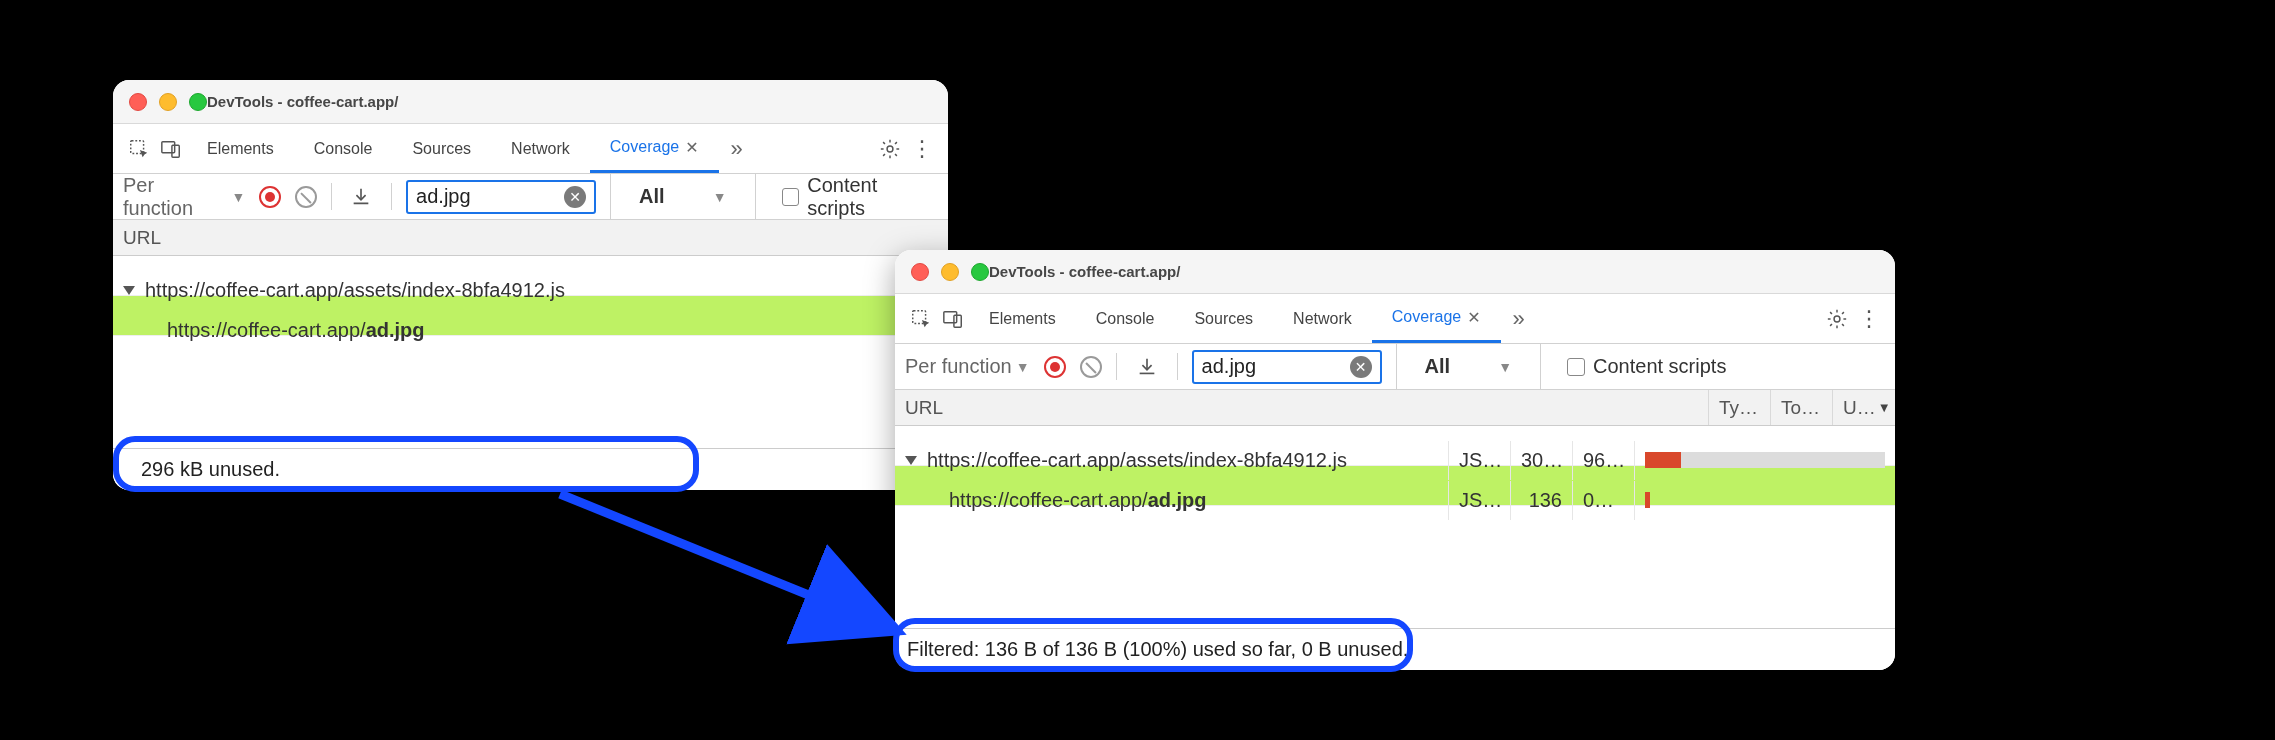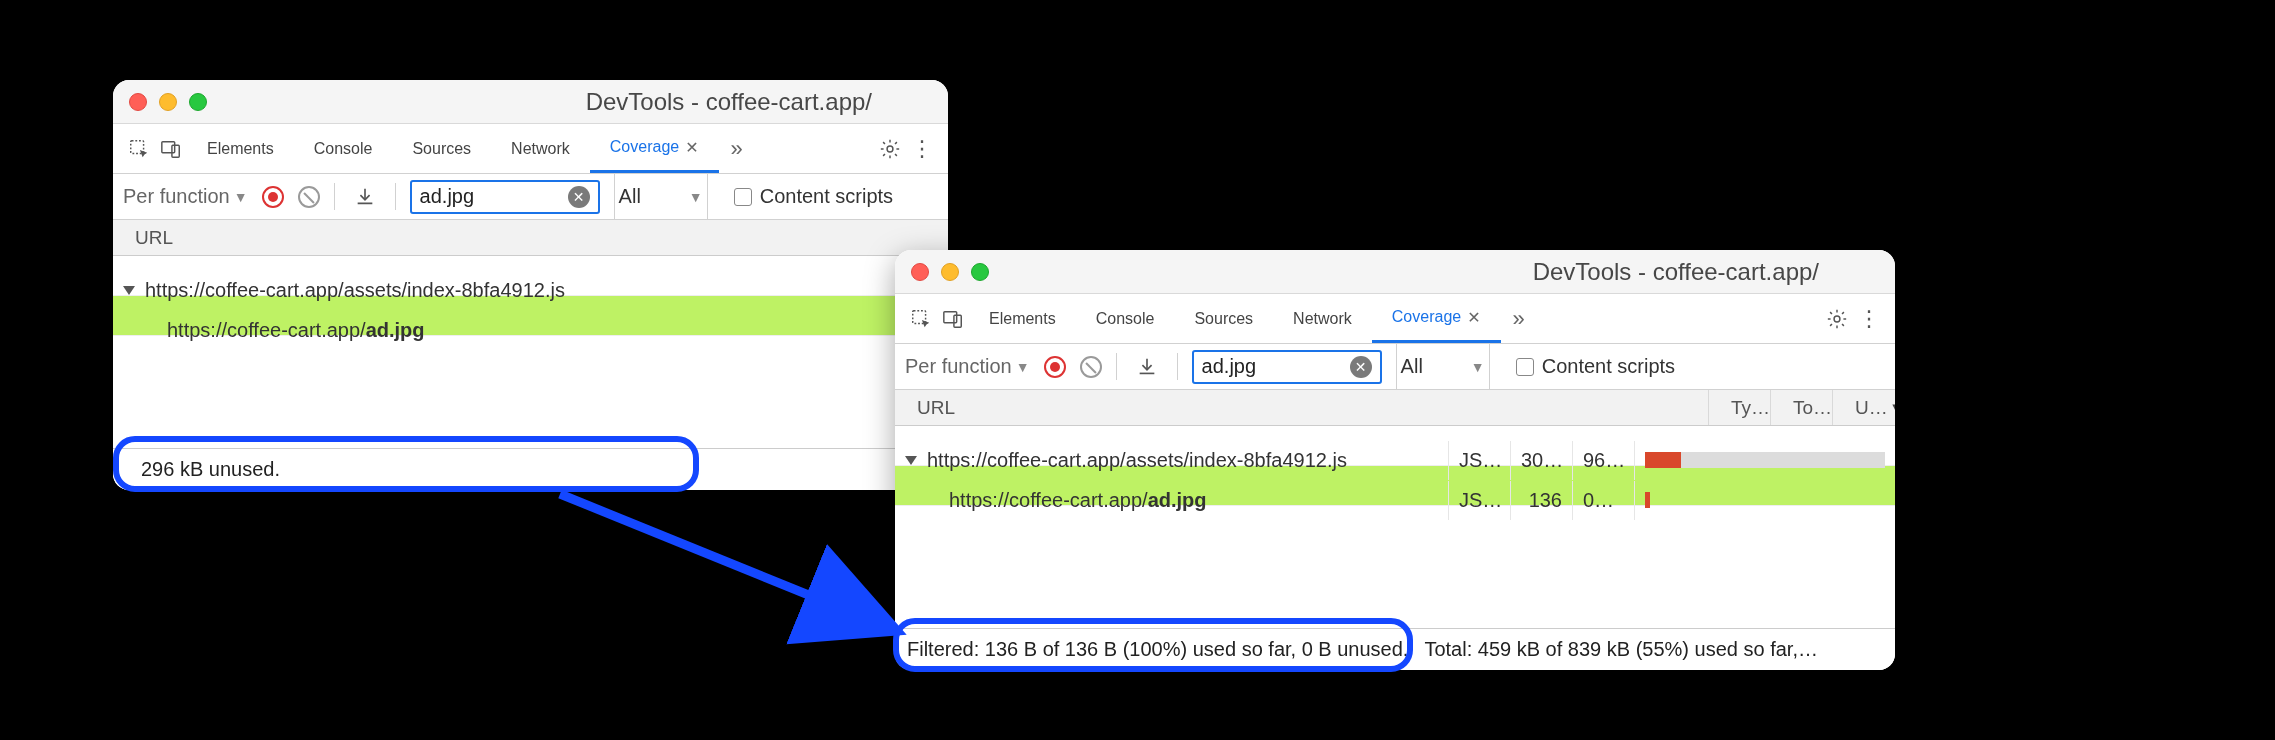--- a/index.html
+++ b/index.html
@@ -28,21 +28,21 @@
     height: 44px;
     padding: 0 16px;
     background: #f5f5f5;
     border-bottom: 1px solid #d9d9d9;
   }
   .traffic { display: flex; gap: 12px; }
   .tdot { width: 18px; height: 18px; border-radius: 50%; }
   .tdot.red    { background:#ff5f57; border:1px solid #e14942; }
   .tdot.yellow { background:#febc2e; border:1px solid #e1a024; }
   .tdot.green  { background:#28c840; border:1px solid #1da72e; }
-  .win-title { flex:1; text-align:right; font-weight:400; font-size:24px; color:#474747; }
+  .win-title { flex:1; text-align:left; font-weight:700; font-size:15px; color:#474747; }
 
   .tabs {
     display:flex; align-items:center; height:50px;
     padding:0 10px; border-bottom:1px solid #d1d1d1;
     background:#fff;
   }
   .tab { padding:0 20px; height:100%; display:flex; align-items:center; font-size:16px; color:#444; cursor:default;}
   .tab.active { color:#1a73e8; border-bottom:3px solid #1a73e8; font-weight:400;}
   .closex { color:#666; margin-left:6px;}
   .chev { color:#666; margin-left:12px; font-size:22px;}
@@ -65,29 +65,29 @@
   .noentry::after{content:"";position:absolute;left:2px;right:2px;top:50%;height:2px;background:#9a9a9a;transform:rotate(45deg);}
   .export svg{width:22px;height:22px;stroke:#555;fill:none;stroke-width:1.8;}
   .filter-input{
     display:flex; align-items:center; gap:8px;
     border:2px solid #1a73e8; border-radius:3px;
     height:34px; padding:0 8px; min-width:190px;
     background:#fff;
   }
   .filter-input span{ font-size:20px; color:#222; }
   .clear-x{ width:22px;height:22px;border-radius:50%;background:#7a7a7a;display:flex;align-items:center;justify-content:center;color:#fff;font-size:14px;}
-  .selectish{ display:flex;align-items:center;gap:48px;border-left:1px solid #d1d1d1;border-right:1px solid #d1d1d1;height:100%;padding:0 4px;}
+  .selectish{ display:flex;align-items:center;gap:48px;border-left:1px solid #d1d1d1;border-right:1px solid #d1d1d1;height:100%;padding:0 28px;font-weight:bold;}
   .chk{display:flex;align-items:center;gap:8px;margin-left:12px;}
   .chkbox{width:18px;height:18px;border:1.5px solid #888;border-radius:3px;}
 
   .grid-head{
     display:flex; height:36px; align-items:stretch; background:#f2f2f2;
     border-bottom:1px solid #ccc; font-size:19px; color:#555;
   }
-  .grid-head .col{display:flex;align-items:center;padding:0 22px;border-right:1px solid #d9d9d9;}
+  .grid-head .col{display:flex;align-items:center;padding:0 10px;border-right:1px solid #d9d9d9;}
   .grid-head .col:last-child{border-right:none;}
 
   .row{display:flex;height:40px;align-items:center;font-size:20px;border-bottom:1px solid #eee;}
   .row.alt{background:#bef264;}
   .cell{padding:0 10px;border-right:1px solid #e6e6e6;display:flex;align-items:center;height:100%;overflow:hidden;white-space:nowrap;margin-top:29px;}
   .cell:last-child{border-right:none;}
   .disc{display:inline-block;width:0;height:0;border-left:6px solid transparent;border-right:6px solid transparent;border-top:9px solid #555;margin-right:10px;}
   .url-txt b{font-weight:700;}
 
   .usage-bar{flex:1;height:16px;background:#dcdcdc;position:relative;}
@@ -337,21 +337,20 @@
     <div class="cell c-un">0…</div>
     <div class="cell c-uv">
       <div class="usage-bar" style="background:transparent">
           <div class="used" style="width:2%;background:#d9482b;height:100%"></div>
         </div>
     </div>
   </div>
 
   <div class="status" style="position:absolute;bottom:0;left:0;right:0;">
     <span>Filtered: 136 B of 136 B (100%) used so far, 0 B unused.</span>
-    <span class="right">Total: 459 kB of 839 kB (55%) used so far,…</span>
   </div>
 </div>
 
 <div class="highlight" style="left:113px; top:436px; width:586px; height:56px;"></div>
 <div class="highlight" style="left:893px; top:618px; width:520px; height:54px;"></div>
 
 <svg class="arrow-svg" style="left:0;top:0;width:2275px;height:740px">
   <defs>
     <marker id="ah" markerWidth="14" markerHeight="14" refX="10" refY="6" orient="auto">
       <path d="M0,0 L12,6 L0,12 z" fill="#1447ff"></path>

